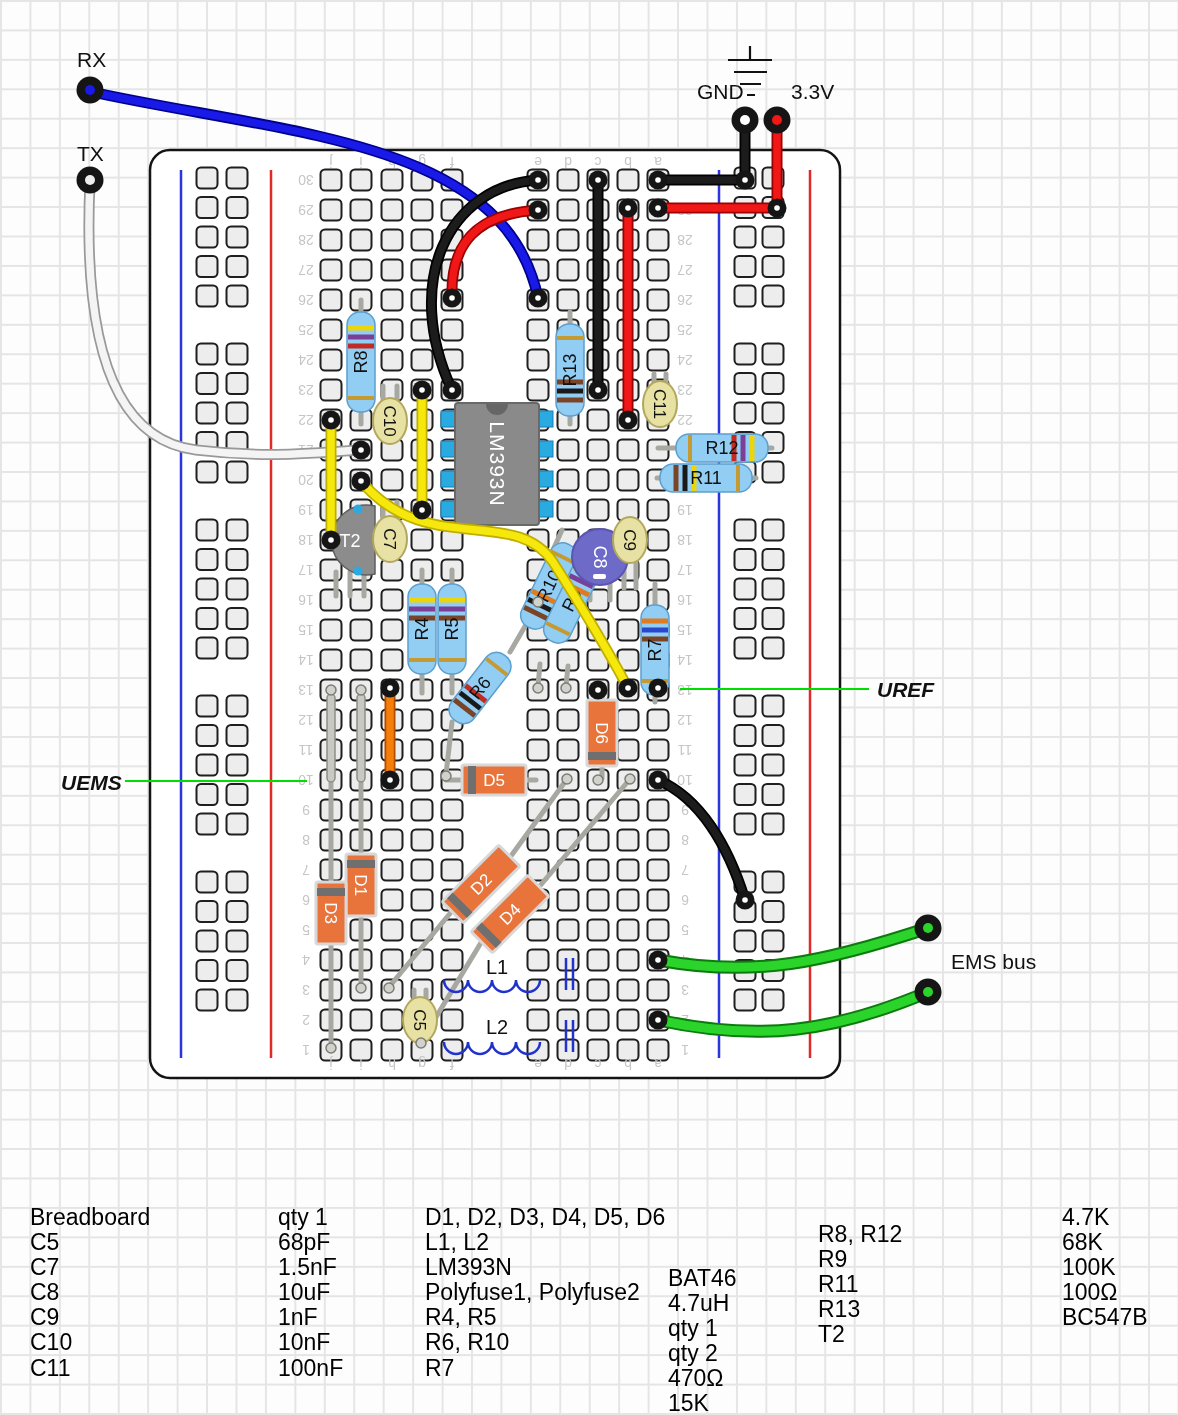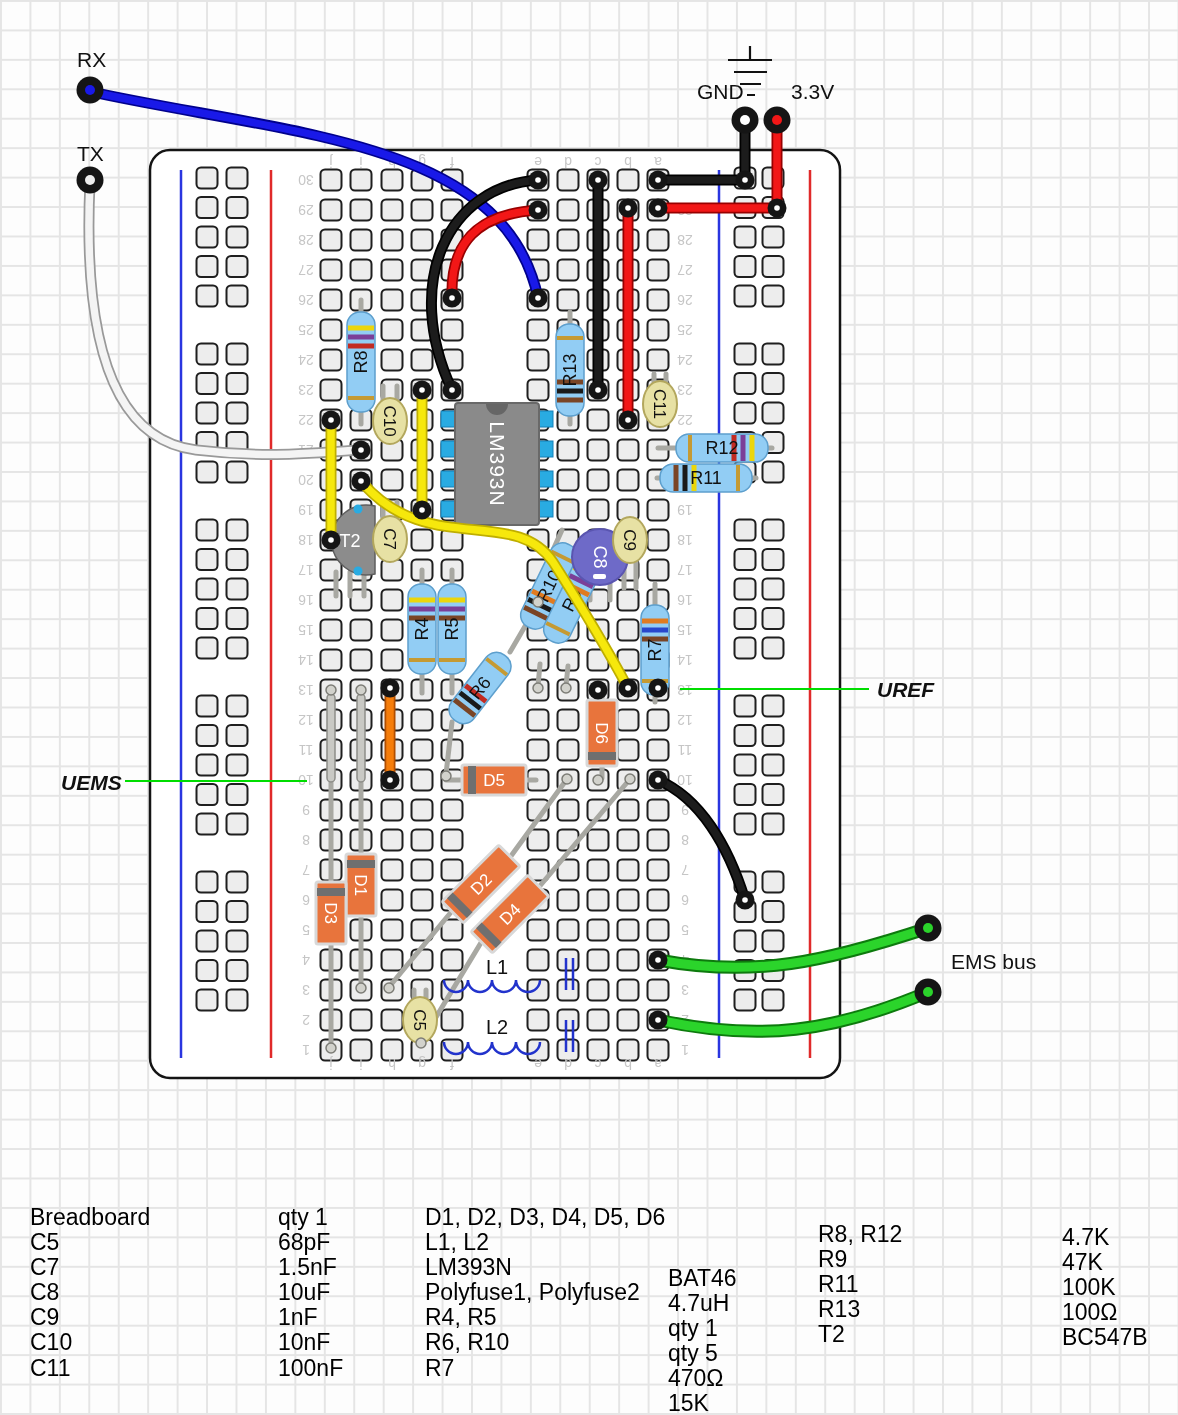--- a/index.html
+++ b/index.html
@@ -930,37 +930,37 @@
         <div>LM393N</div>
         <div>Polyfuse1, Polyfuse2</div>
         <div>R4, R5</div>
         <div>R6, R10</div>
         <div>R7</div>
       </div>
       <div class="tbl-col" style="left: 668px; top: 1266px;">
         <div>BAT46</div>
         <div>4.7uH</div>
         <div>qty 1</div>
-        <div>qty 5</div>
+        <div>qty 2</div>
         <div>470Ω</div>
         <div>15K</div>
         <div>360Ω</div>
       </div>
       <div class="tbl-col" style="left: 818px; top: 1222px;">
         <div>R8, R12</div>
         <div>R9</div>
         <div>R11</div>
         <div>R13</div>
         <div>T2</div>
         <div>&nbsp;</div>
         <div>&nbsp;</div>
       </div>
-      <div class="tbl-col" style="left: 1062px; top: 1205px; margin-top: 20px;">
+      <div class="tbl-col" style="left: 1062px; top: 1205px;">
         <div>4.7K</div>
-        <div>47K</div>
+        <div>68K</div>
         <div>100K</div>
         <div>100Ω</div>
         <div>BC547B</div>
         <div>&nbsp;</div>
         <div>&nbsp;</div>
       </div>
     </div>
 </div>
 
 </body></html>

